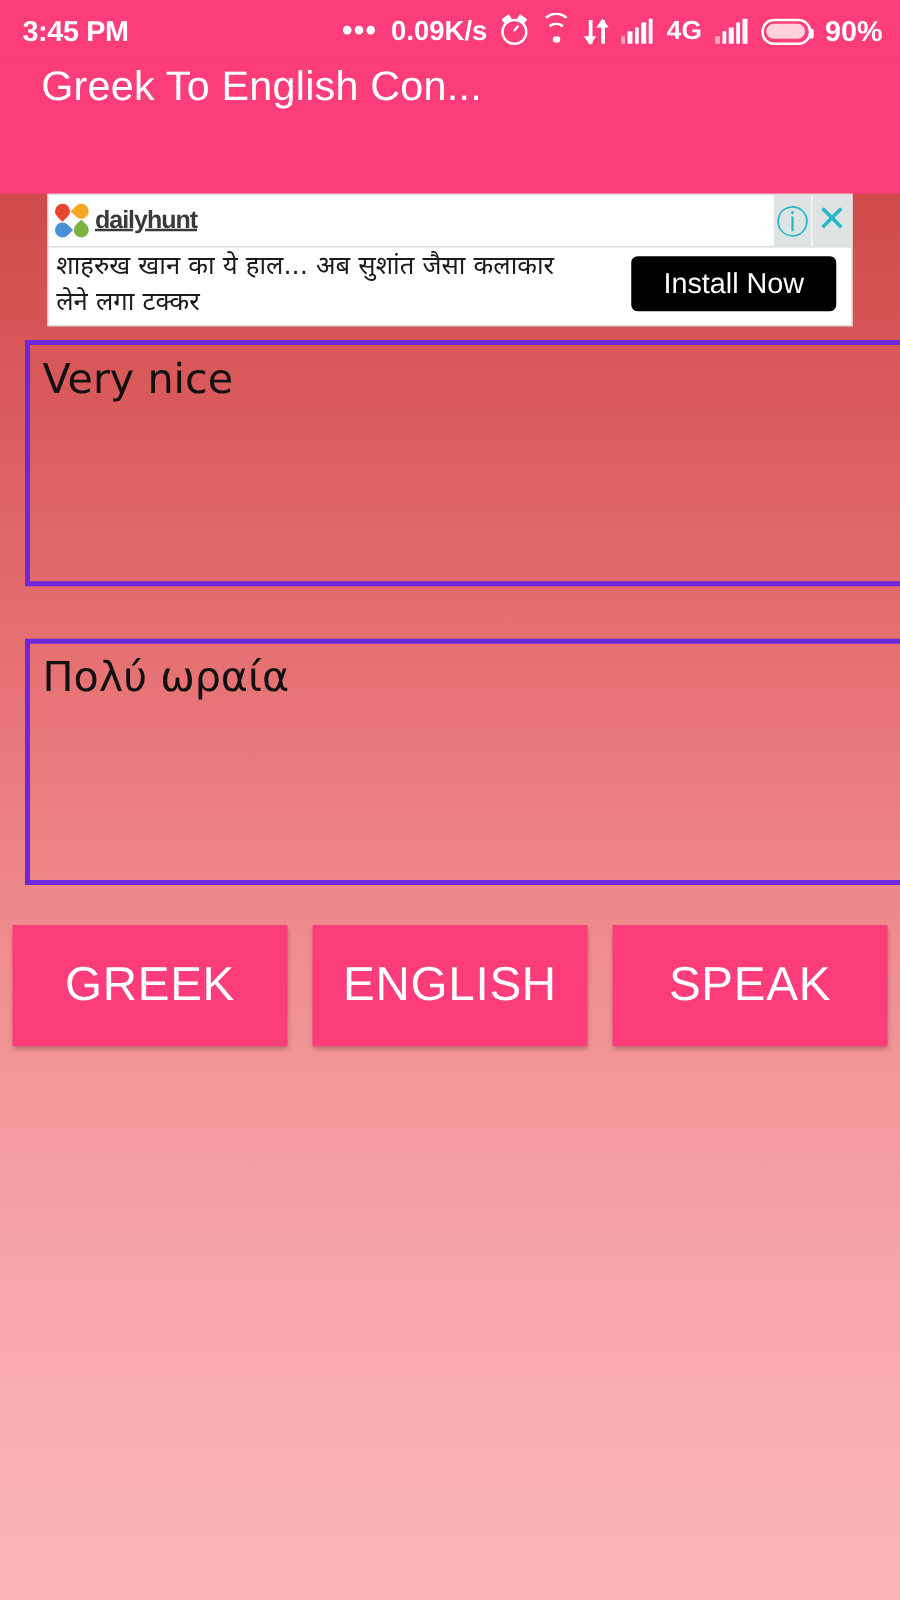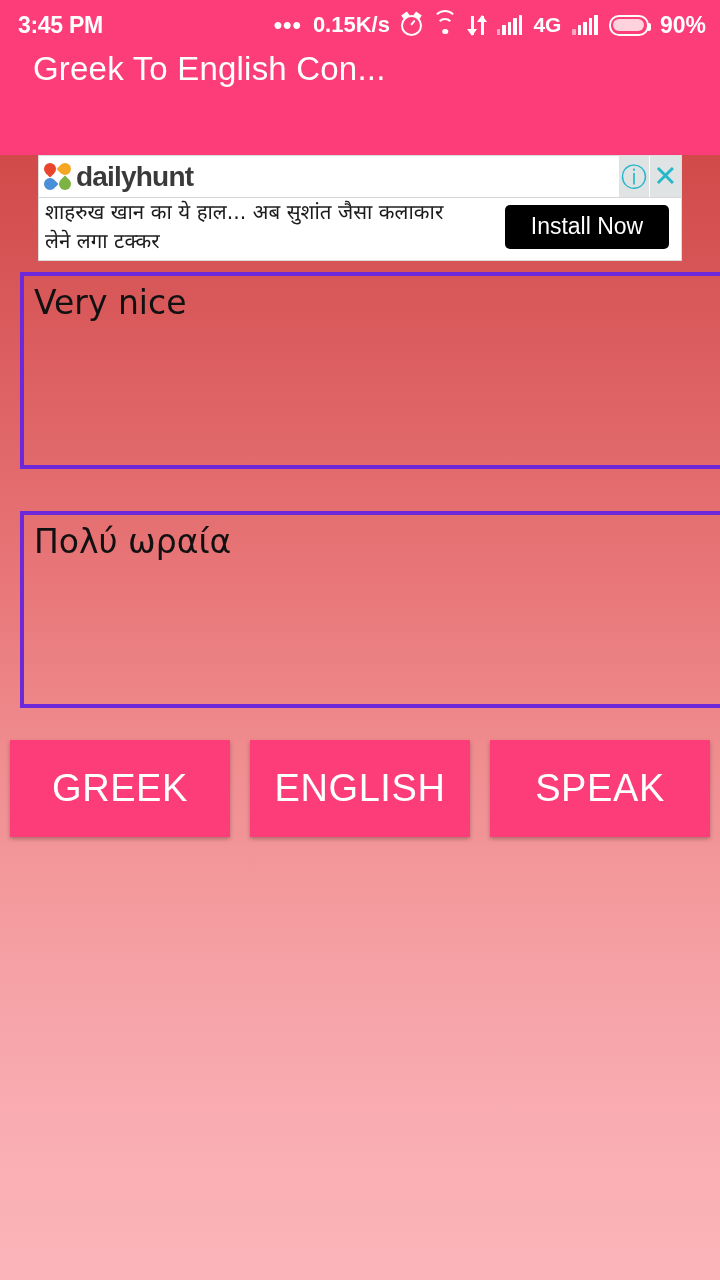--- a/index.html
+++ b/index.html
@@ -113,21 +113,21 @@
     height:42px; display:flex; align-items:center;
     border-bottom:1px solid #d8d8d8; position:relative;
   }
   .dh-logo { display:flex; align-items:center; padding-left:5px; gap:5px; }
   .petals { position:relative; width:27px; height:27px; }
   .petals i { position:absolute; width:12px; height:12px; border-radius:50% 50% 50% 0; }
   .petals i:nth-child(1){ background:#e8442e; left:0; top:0; transform:rotate(-45deg);}
   .petals i:nth-child(2){ background:#f5a623; right:0; top:0; transform:rotate(45deg);}
   .petals i:nth-child(3){ background:#4a90d9; left:0; bottom:0; transform:rotate(-135deg);}
   .petals i:nth-child(4){ background:#7cb342; right:0; bottom:0; transform:rotate(135deg);}
-  .dh-name { font-size:28px; font-weight:bold; color:#3a3a3a; letter-spacing:-0.8px; }
+  .dh-name { font-size:20px; font-weight:bold; color:#3a3a3a; letter-spacing:-0.8px;text-decoration:underline; }
   .ad-badges { position:absolute; right:0; top:0; display:flex; height:100%; }
   .badge {
     width:31px; height:100%; background:#dfe3e4;
     display:flex; align-items:center; justify-content:center;
     color:#25b8c9; font-size:26px; line-height:1;
   }
   .badge.info { font-style:normal; border-right:1px solid #fff; }
   .badge.close { font-size:29px; font-weight:300; }
   .ad-body { display:flex; align-items:center; height:63px; padding:0 4px 6px 6px; }
   .ad-text {
@@ -166,21 +166,21 @@
     box-shadow:0 2px 4px rgba(0,0,0,0.28);
   }
 </style>
 </head>
 <body>
 
 <div class="statusbar">
   <div class="sb-time">3:45 PM</div>
   <div class="sb-right">
     <div class="sb-dots">•••</div>
-    <div class="sb-speed">0.15K/s</div>
+    <div class="sb-speed">0.09K/s</div>
     <div class="ic alarm">
         <i></i>
       </div>
     <div class="ic wifi">
         <s></s>
         <s></s>
         <s></s>
       </div>
     <div class="ic arrows">
         <u></u>

